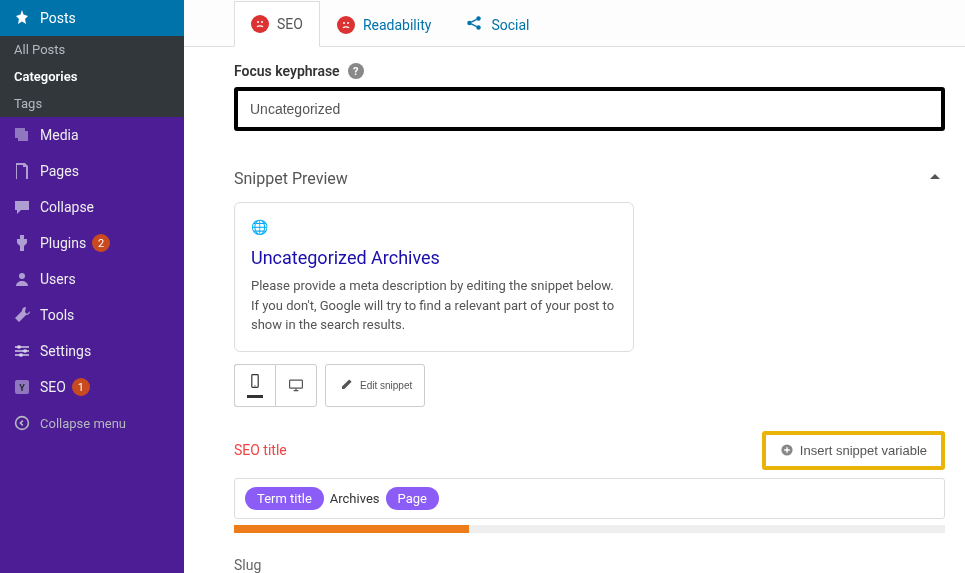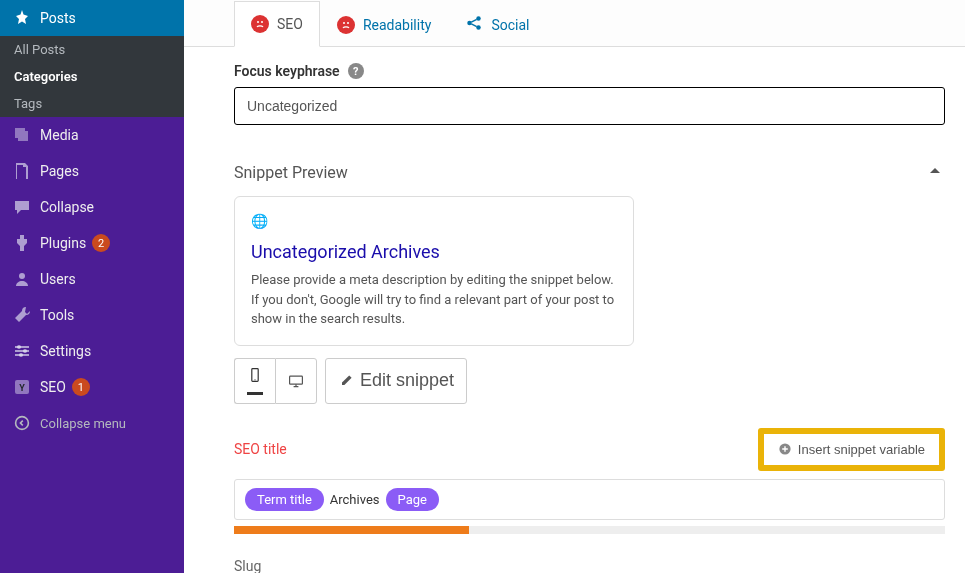--- a/index.html
+++ b/index.html
@@ -22,40 +22,40 @@
 .tabs { display: flex; border-bottom: 1px solid #ddd; background: #fdfdfd; margin-bottom: 16px; margin-left: -50px; margin-right: -20px; padding-left: 50px; }
 .tab { padding: 12px 16px; display: flex; align-items: center; gap: 8px; cursor: pointer; border: 1px solid transparent; border-bottom: none; color: #0073aa; position: relative; top: 1px; }
 .tab.active { background: #fff; border: 1px solid #ddd; border-bottom: 1px solid #fff; color: #555; }
 .face-icon { width: 18px; height: 18px; border-radius: 50%; display: flex; align-items: center; justify-content: center; }
 .face-red { background: #dc3232; }
 .face-icon svg { width: 12px; height: 12px; fill: #fff; }
 .share-icon svg { width: 18px; height: 18px; fill: #0073aa; }
 .section { margin-bottom: 24px; }
 .label-row { display: flex; align-items: center; gap: 8px; margin-bottom: 8px; font-weight: 600; color: #333; }
 .help-icon { width: 16px; height: 16px; background: #888; border-radius: 50%; color: #fff; display: flex; align-items: center; justify-content: center; font-size: 11px; font-weight: bold; }
-.input-text { width: 100%; padding: 10px 12px; border: 1px solid #000000; border-radius: 3px; font-size: 14px; color: #555; }
+.input-text { width: 100%; padding: 10px 12px; border: 4px solid #000000; border-radius: 3px; font-size: 14px; color: #555; }
 .section-header { display: flex; justify-content: space-between; align-items: center; padding: 12px 0; cursor: pointer; }
 .section-header h2 { font-weight: 400; font-size: 16px; color: #555; }
 .chevron svg { width: 20px; height: 20px; fill: #555; }
 .snippet-card { border: 1px solid #ddd; border-radius: 6px; padding: 16px; max-width: 400px; margin-bottom: 12px; }
 .globe { color: #888; font-size: 14px; margin-bottom: 12px; }
 .snippet-title { color: #1a0dab; font-size: 18px; margin-bottom: 8px; font-weight: 400; }
 .snippet-desc { color: #555; font-size: 13px; line-height: 1.5; }
 .toolbar { display: flex; gap: 0; }
-.tool-btn { border: 1px solid #ccc; background: #fff; padding: 8px 12px; display: flex; align-items: center; gap: 6px; cursor: pointer; font-size: 18px; color: #555; }
+.tool-btn { border: 1px solid #ccc; background: #fff; padding: 8px 12px; display: flex; align-items: center; gap: 6px; cursor: pointer; font-size: 10px; color: #555; }
 .tool-btn:first-child { border-radius: 3px 0 0 3px; }
 .tool-btn.group { border-right: none; }
 .tool-btn + .tool-btn.group-end { border-radius: 0 3px 3px 0; }
 .tool-btn.edit { border-radius: 3px; margin-left: 8px; }
 .tool-btn svg { width: 16px; height: 16px; fill: #555; }
 .tool-btn.active svg { fill: #333; }
 .device-underline { border-bottom: 3px solid #333; padding-bottom: 4px; }
 .seo-title-row { display: flex; justify-content: space-between; align-items: center; margin-bottom: 8px; }
 .seo-title-row .lbl { color: #ef4444; font-size: 14px; }
-.insert-btn { border: 6px solid #eab308; background: #fff; padding: 8px 14px; border-radius: 3px; display: flex; align-items: center; gap: 6px; cursor: pointer; font-size: 13px; color: #555; }
+.insert-btn { border: 4px solid #eab308; background: #fff; padding: 8px 14px; border-radius: 3px; display: flex; align-items: center; gap: 6px; cursor: pointer; font-size: 13px; color: #555; }
 .insert-btn svg { width: 14px; height: 14px; fill: #888; }
 .title-field { border: 1px solid #ddd; border-radius: 3px; padding: 8px 10px; display: flex; align-items: center; gap: 6px; margin-bottom: 6px; }
 .pill { background: #8b5cf6; color: #fff; padding: 4px 12px; border-radius: 12px; font-size: 13px; }
 .plain-seg { color: #333; font-size: 13px; }
 .progress { height: 8px; background: #eee; border-radius: 0; overflow: hidden; }
 .progress-fill { height: 100%; background: #ee7c1b; width: 33%; }
 .slug-label { color: #666; font-size: 14px; margin-top: 20px; }
 </style>
 </head>
 <body>

